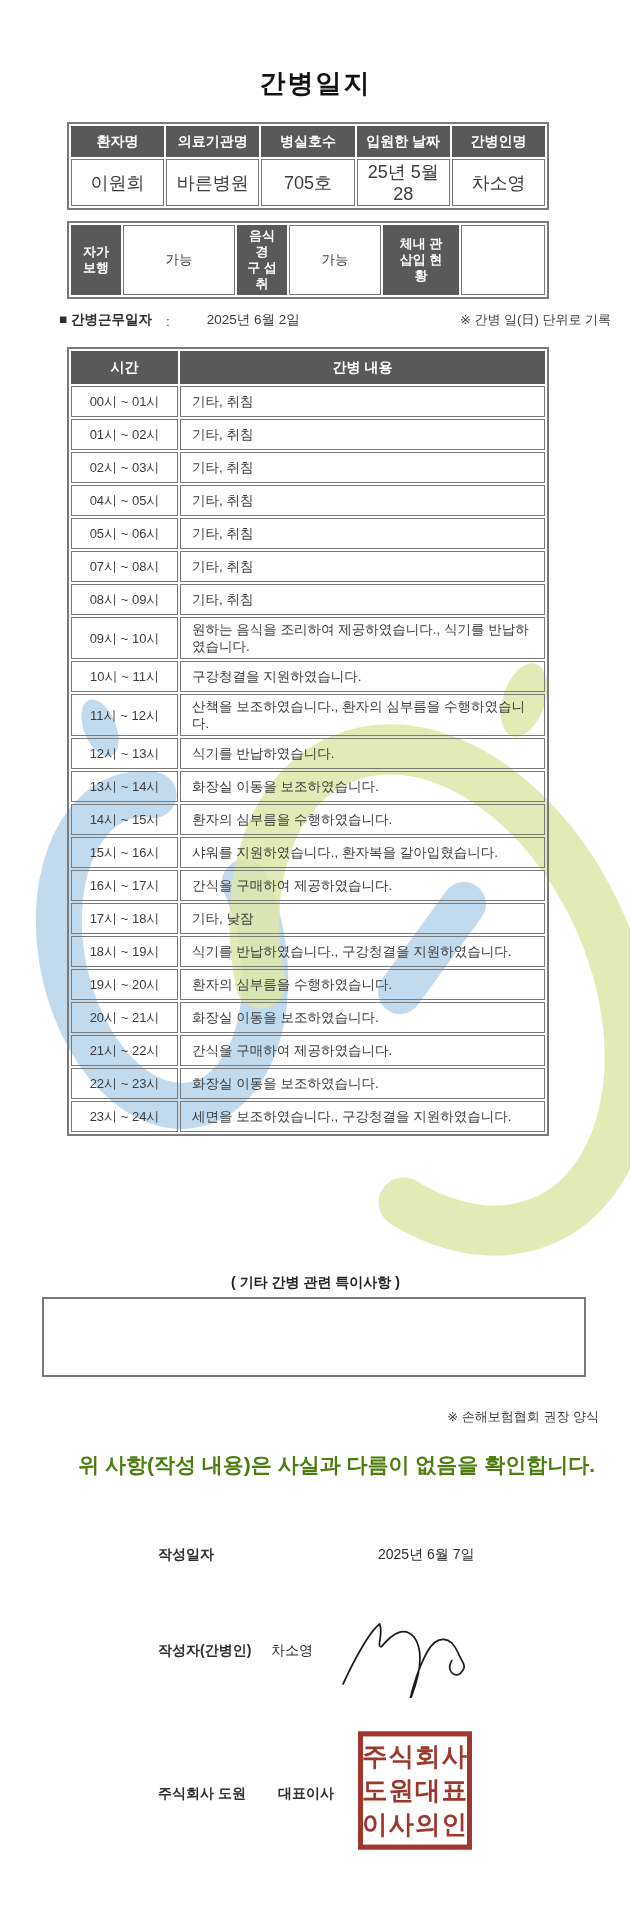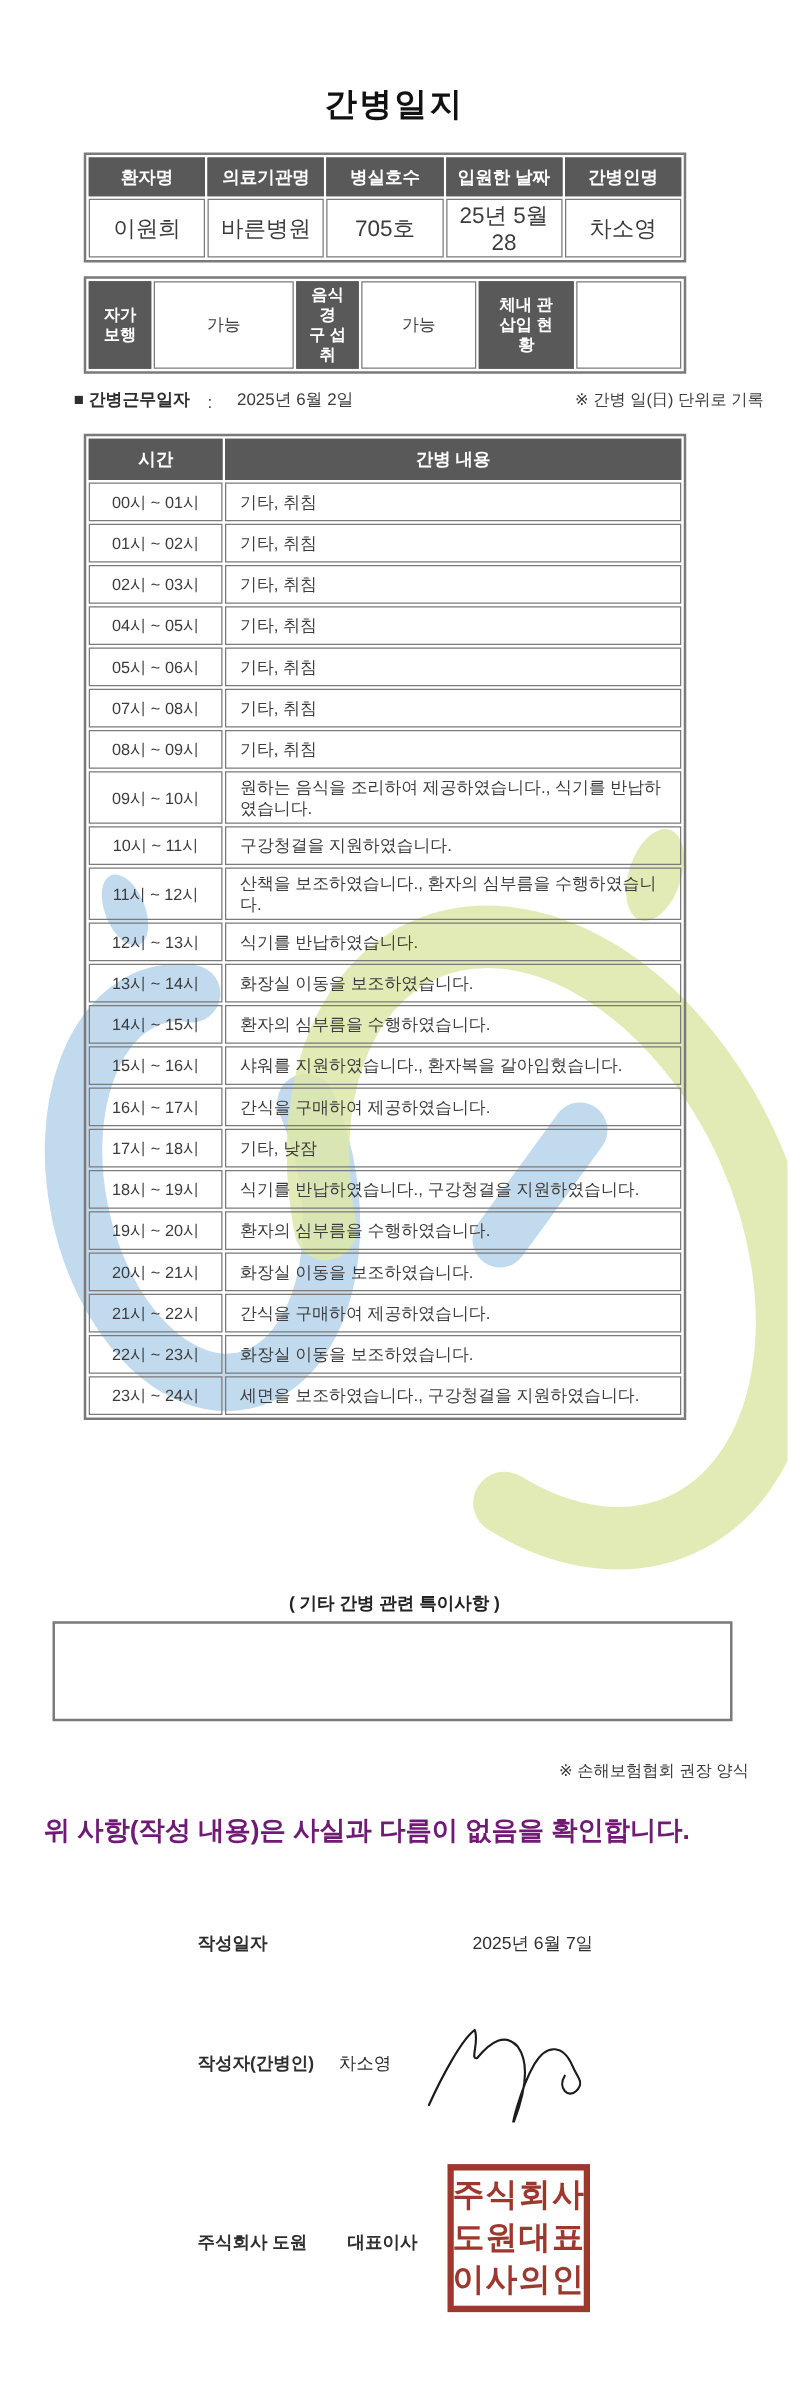--- a/index.html
+++ b/index.html
@@ -42,38 +42,38 @@
   .status-wrap{left:67px;top:221px;width:482px;}
   .status-wrap th{white-space:pre-line;font-size:13px;line-height:16px;height:62px;padding:2px 4px;}
   .status-wrap td{text-align:center;font-size:13.5px;}
   .status-wrap .c1{width:50px;} .status-wrap .c2{width:112px;}
   .status-wrap .c3{width:50px;} .status-wrap .c4{width:92px;}
   .status-wrap .c5{width:76px;margin-left:36px;} .status-wrap .c6{width:auto;}
 
   
   .workdate{left:59px;top:311px;width:552px;display:flex;align-items:flex-end;font-size:13.5px;}
   .workdate .colon{margin-left:14px;}
-  .workdate .value{margin-left:20px;}
+  .workdate .value{margin-left:37px;}
   .workdate .note{margin-left:auto;font-size:13px;}
 
   
   .care-wrap{left:67px;top:347px;width:482px;}
   .care-wrap th{height:33px;font-size:14px;margin-left:31px;}
   .care-wrap .time-col{width:107px;}
   .care-wrap td{height:31px;line-height:17px;padding:3px 8px;}
   .care-wrap td.time{text-align:center;white-space:nowrap;font-size:13px;}
   .care-wrap td.content{text-align:left;padding-left:11px;font-size:13.5px;}
 
   
   .extra-heading{left:0;top:1274px;width:631px;text-align:center;font-size:14px;font-weight:bold;color:#222;}
   .extra-box{left:42px;top:1297px;width:544px;height:80px;border:2px solid var(--border);background:transparent;font-size:13px;padding:6px;}
 
   .form-note{left:0;top:1408px;width:599px;text-align:right;font-size:13px;}
 
-  .confirmation{left:35px;top:1452px;width:560px;text-align:left;font-size:21px;line-height:25px;font-weight:bold;color:#701a75;word-break:break-all;}
+  .confirmation{left:35px;top:1452px;width:560px;text-align:right;font-size:21px;line-height:25px;font-weight:bold;color:#4d7c0f;word-break:break-all;}
 
   .lbl{font-weight:bold;font-size:14px;color:#2e2e2e;white-space:nowrap;}
   .val{font-size:14px;color:#2e2e2e;white-space:nowrap;}
   .written-label{left:158px;top:1546px;}
   .written-value{left:378px;top:1546px;}
   .writer-label{left:158px;top:1642px;}
   .writer-value{left:271px;top:1642px;}
   .signature{left:333px;top:1610px;width:132px;height:88px;}
   .company-name{left:158px;top:1785px;}
   .company-role{left:278px;top:1785px;}

